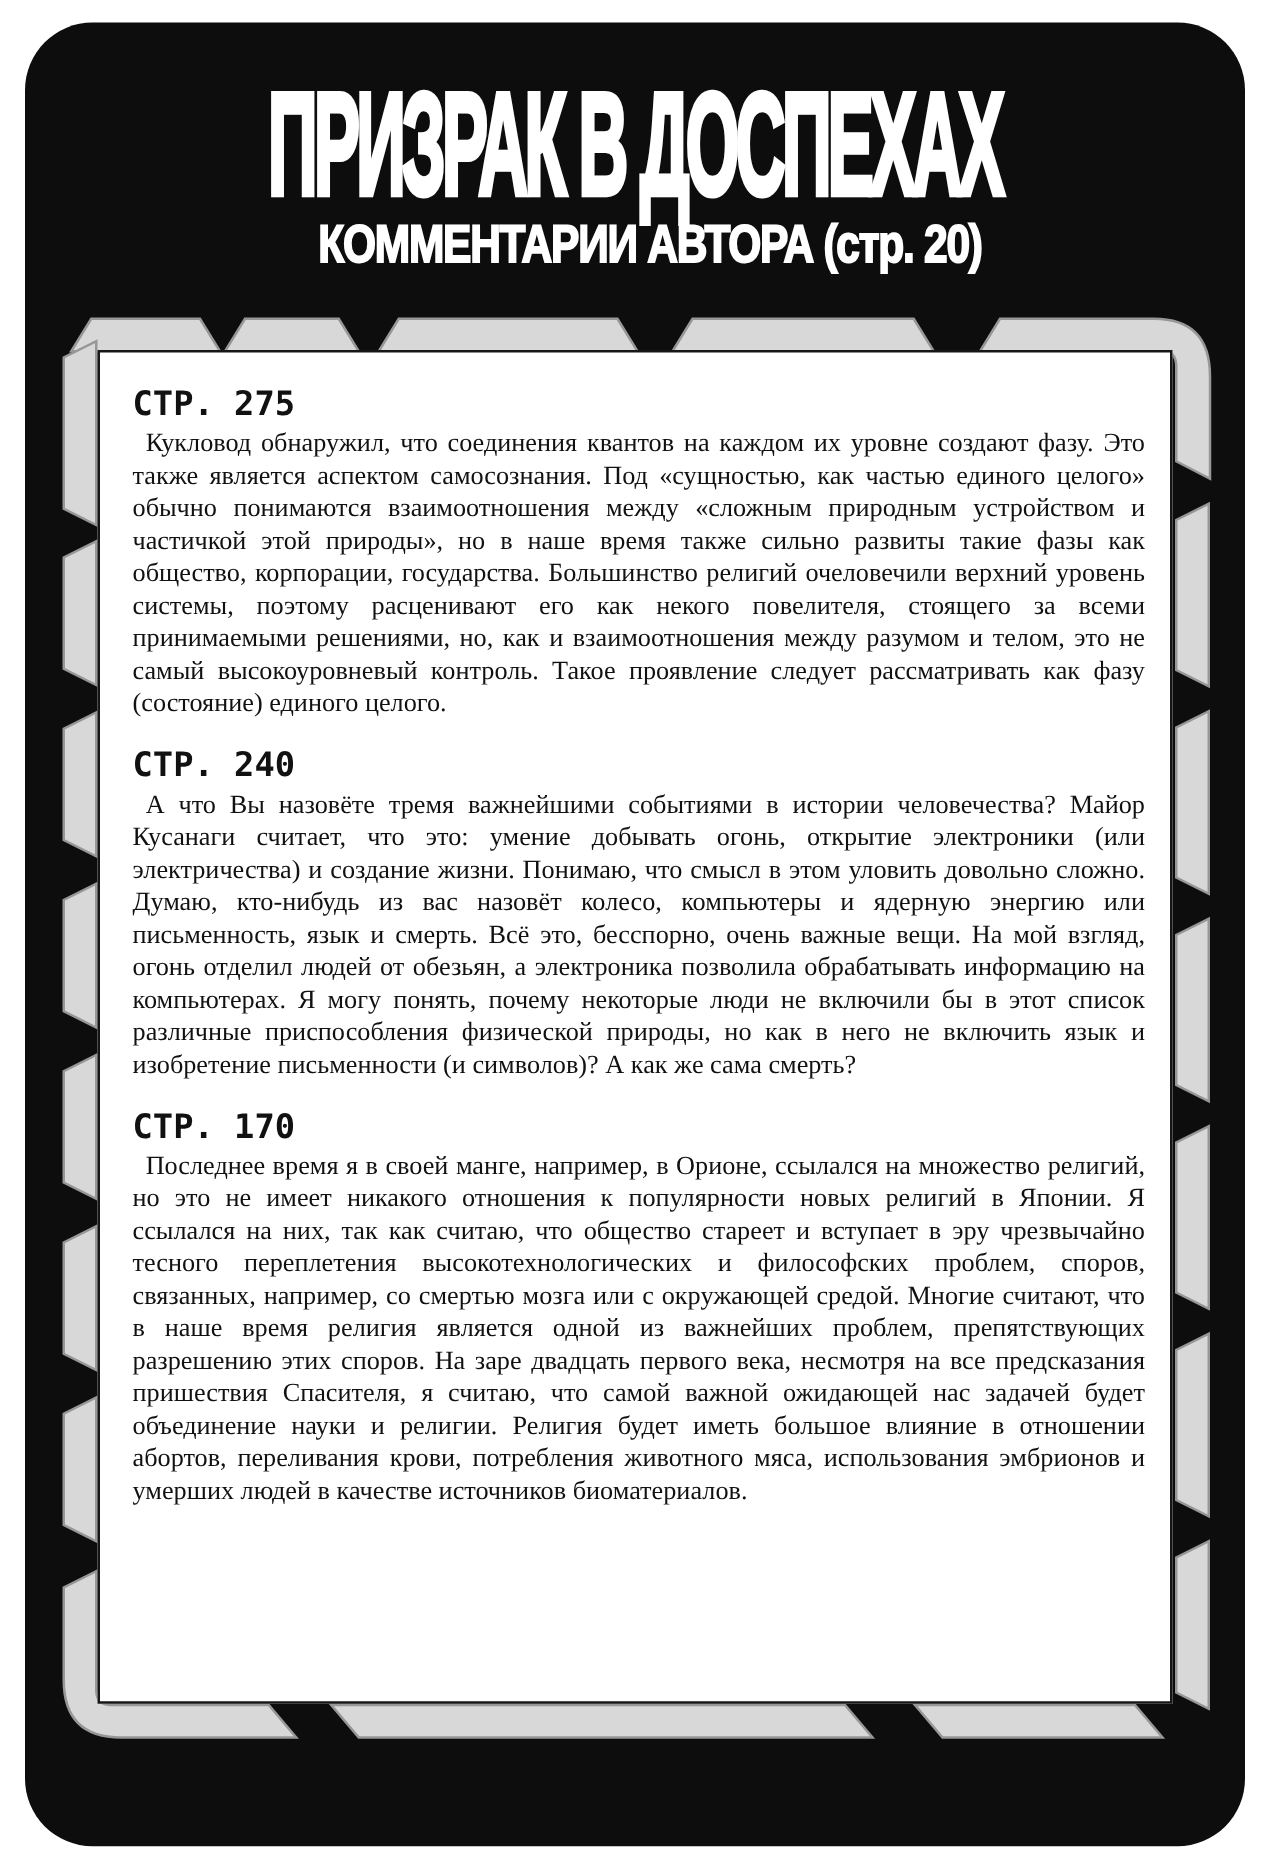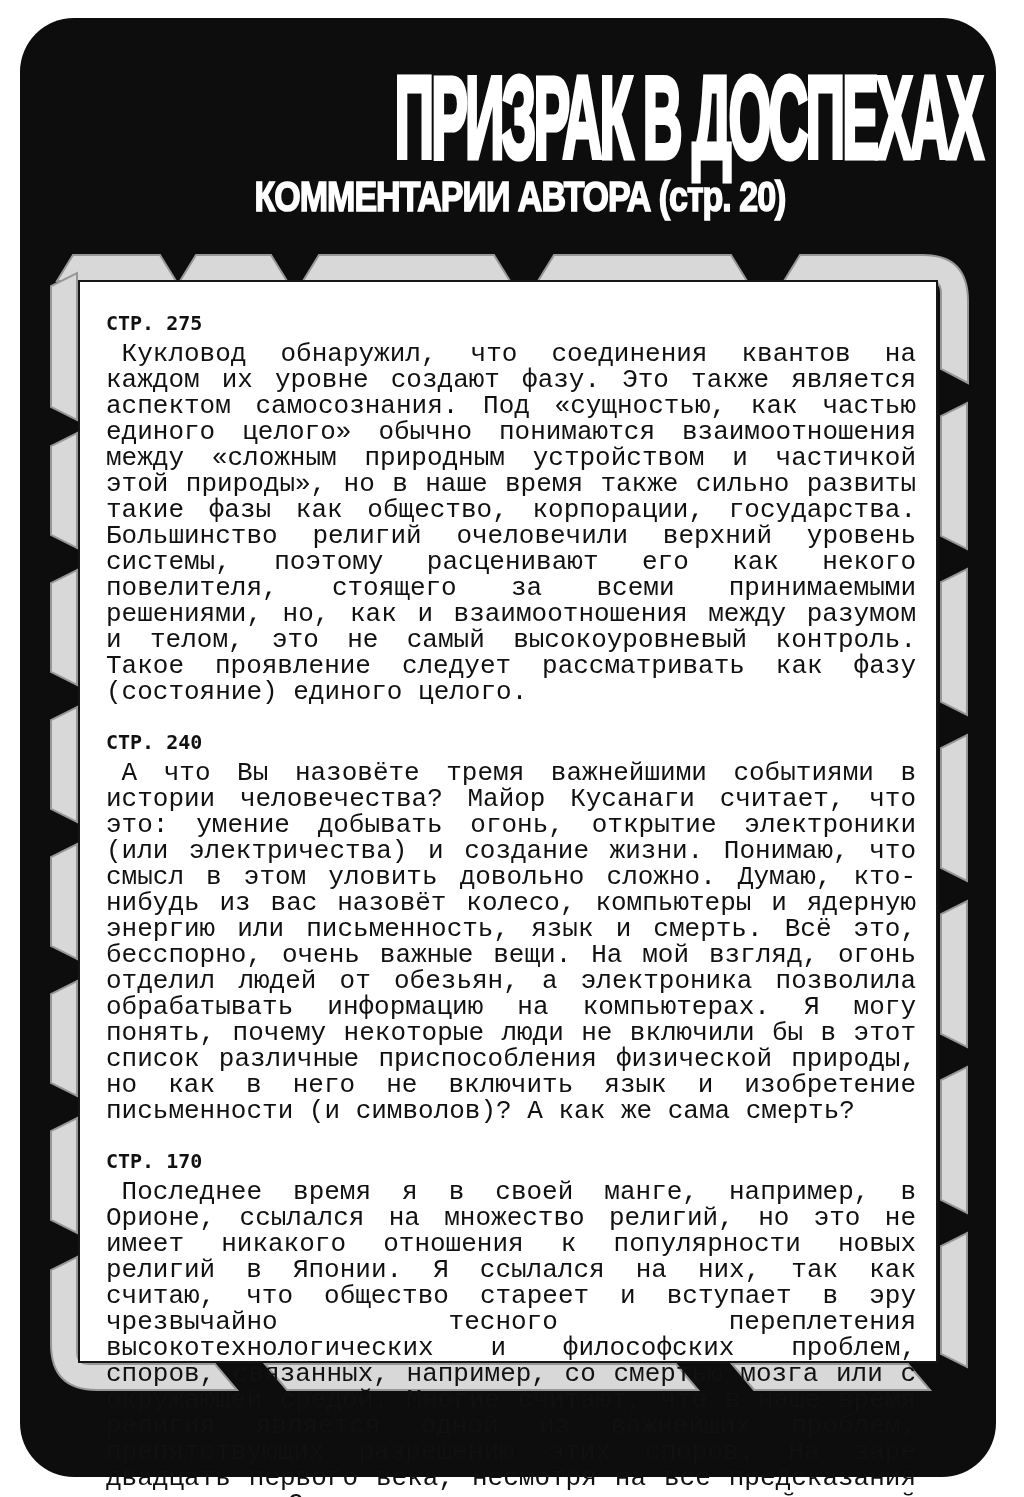--- a/index.html
+++ b/index.html
@@ -21,21 +21,21 @@
   }
   .board{
     position:absolute;
     left:20px;top:18px;
     width:976px;height:1459px;
     background:var(--board);
     border-radius:54px;
   }
   .title-wrap{
     position:absolute;left:0;right:0;top:28px;height:140px;
-    display:flex;align-items:center;justify-content:flex-end;
+    display:flex;align-items:center;justify-content:center;
   }
   .title{
     font-family:"Liberation Sans", sans-serif;
     font-weight:700;
     font-size:58px;
     letter-spacing:-3px;
     color:#ffffff;
     -webkit-text-stroke:2.5px #ffffff;
     transform:scale(0.95,2.0);
     transform-origin:center;
@@ -71,28 +71,28 @@
     left:78px;top:280px;
     width:860px;height:1083px;
     background:var(--paper);
     border:2px solid var(--panel_border);
     padding:26px 20px 0 26px;
     color:var(--text);
   }
   .section{margin-bottom:22px;}
   .section h2{
     font-family:"DejaVu Sans Mono", monospace;
-    font-size:20px;
+    font-size:27px;
     font-weight:700;
     line-height:31px;
     margin:0 0 2px 0;
   }
   .section p{
-    font-family:Liberation Mono, monospace;
-    font-size:26px;
+    font-family:Liberation Serif, serif;
+    font-size:21px;
     line-height:26px;
     text-align:justify;
     text-indent:1ch;
   }
 </style>
 </head>
 <body>
 
 <div class="page">
 

